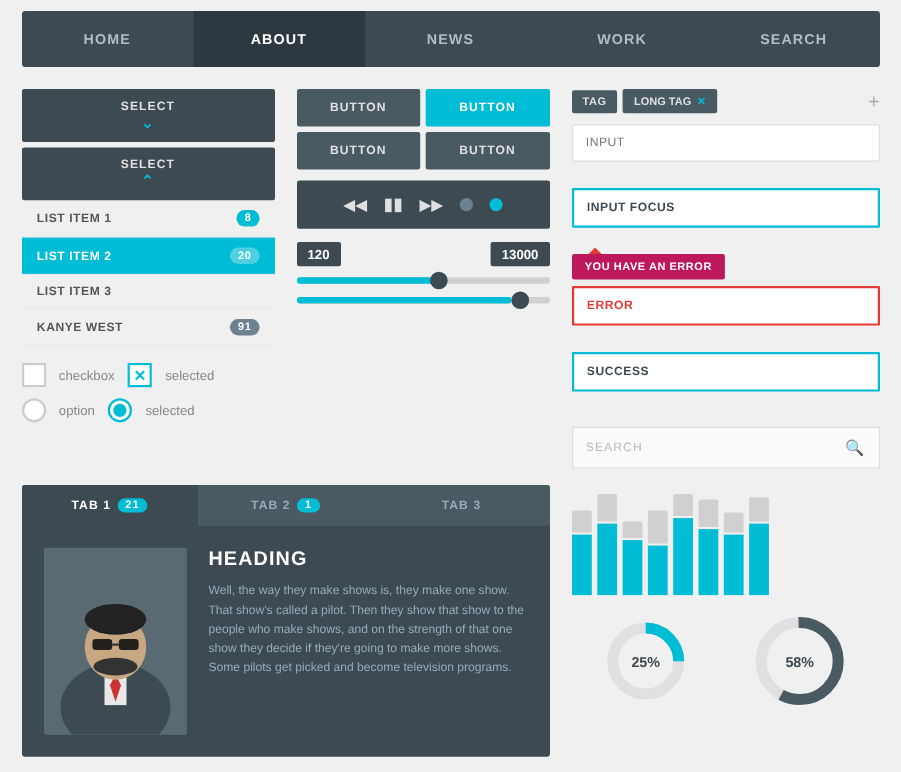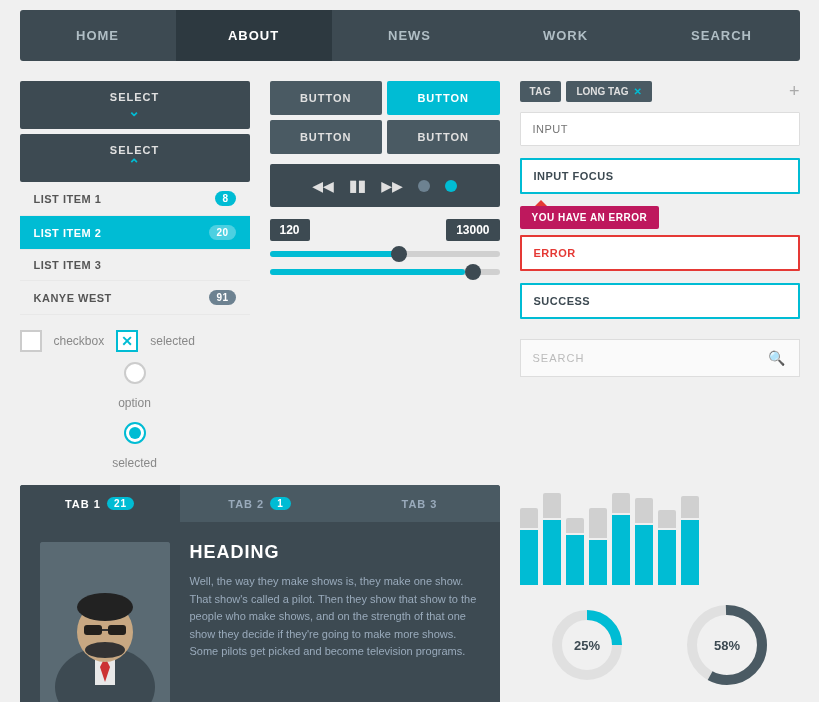--- a/index.html
+++ b/index.html
@@ -278,21 +278,21 @@
 
     
     .input-field {
       width: 100%;
       padding: 10px 12px;
       border: 1px solid #ddd;
       background: #fff;
       color: #aaa;
       font-size: 11px;
       letter-spacing: 0.5px;
-      margin-bottom: 12px;
+      margin-bottom: 24px;
       outline: none;
       border-radius: 1px;
     }
     .input-field.focus {
       border: 2px solid #00bcd4;
       color: #3d4a52;
       font-weight: bold;
     }
     .input-field.error {
       border: 2px solid #e53935;
@@ -509,21 +509,21 @@
           <span class="list-badge gray">91</span>
         </div>
       </div>
 
       <div class="form-controls">
         <div class="checkbox-unchecked"></div>
         <span class="checkbox-label">checkbox</span>
         <div class="checkbox-checked">✕</div>
         <span class="checkbox-label">selected</span>
       </div>
-      <div class="form-controls" style="margin-top:10px;flex-direction:column;">
+      <div class="form-controls" style="margin-top:10px;">
         <div class="radio-unchecked"></div>
         <span class="checkbox-label">option</span>
         <div class="radio-checked">
           <div class="radio-inner"></div>
         </div>
         <span class="checkbox-label">selected</span>
       </div>
     </div>
 
     <div class="mid-col">

